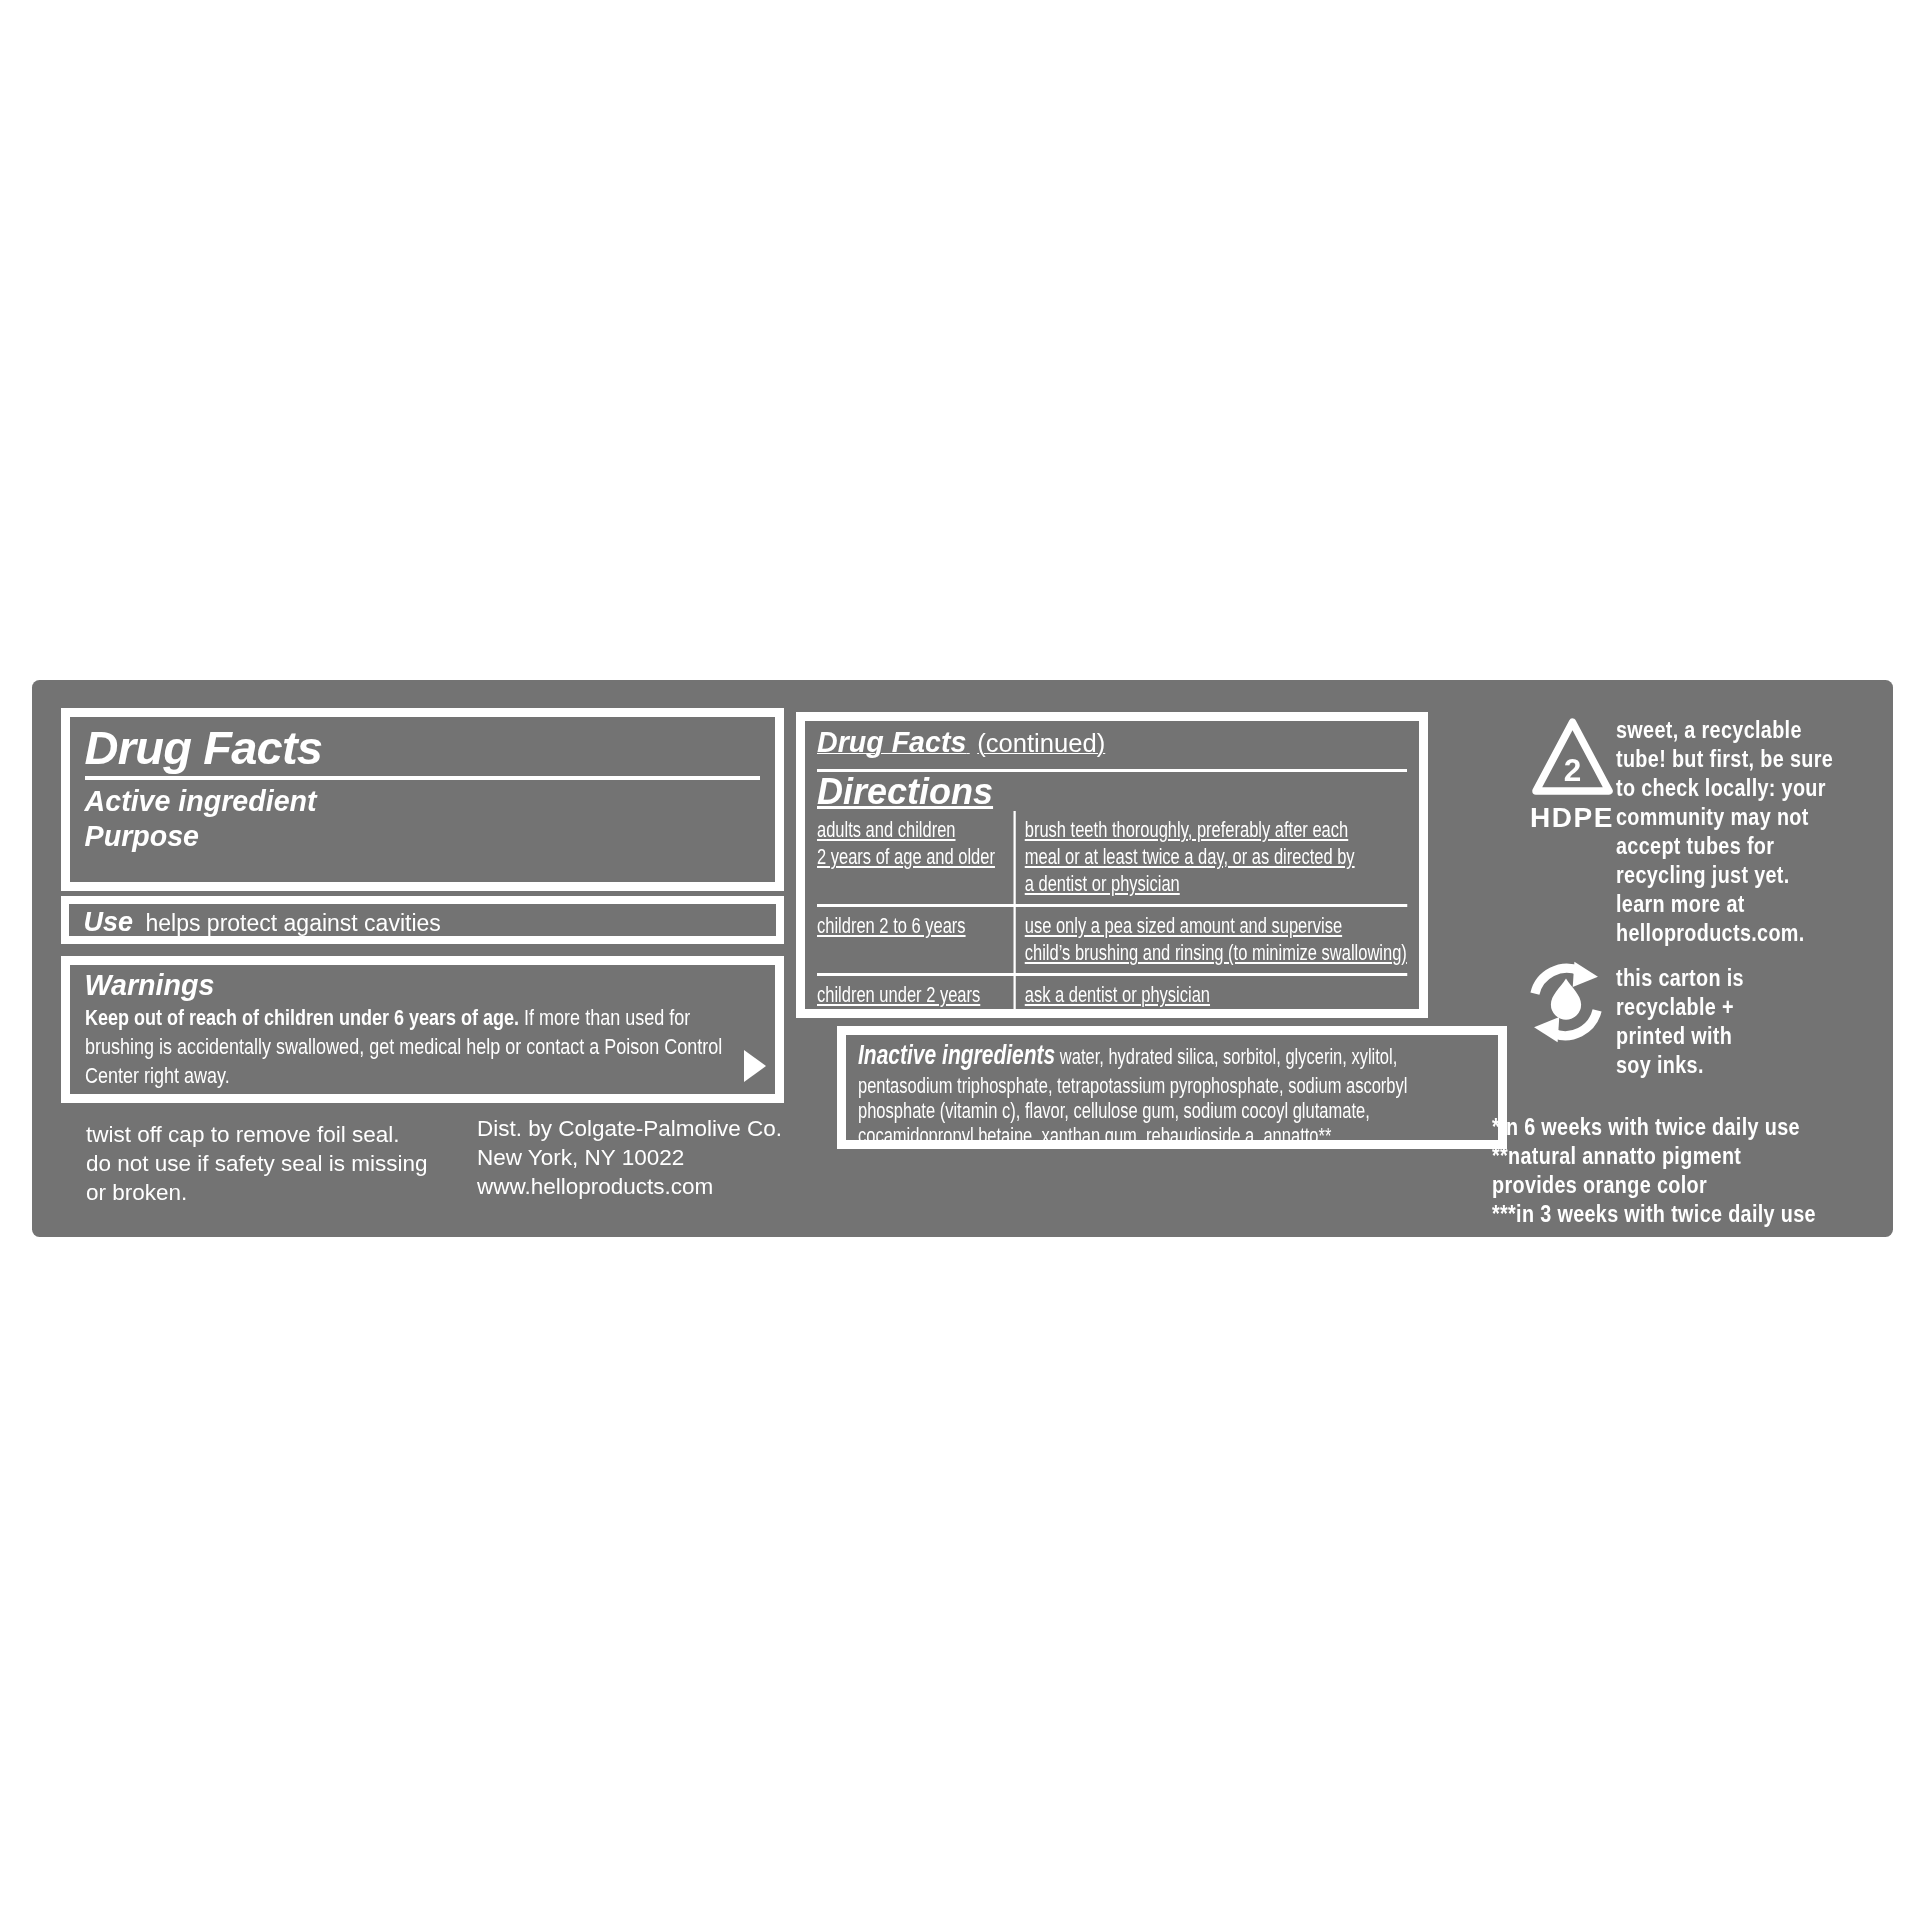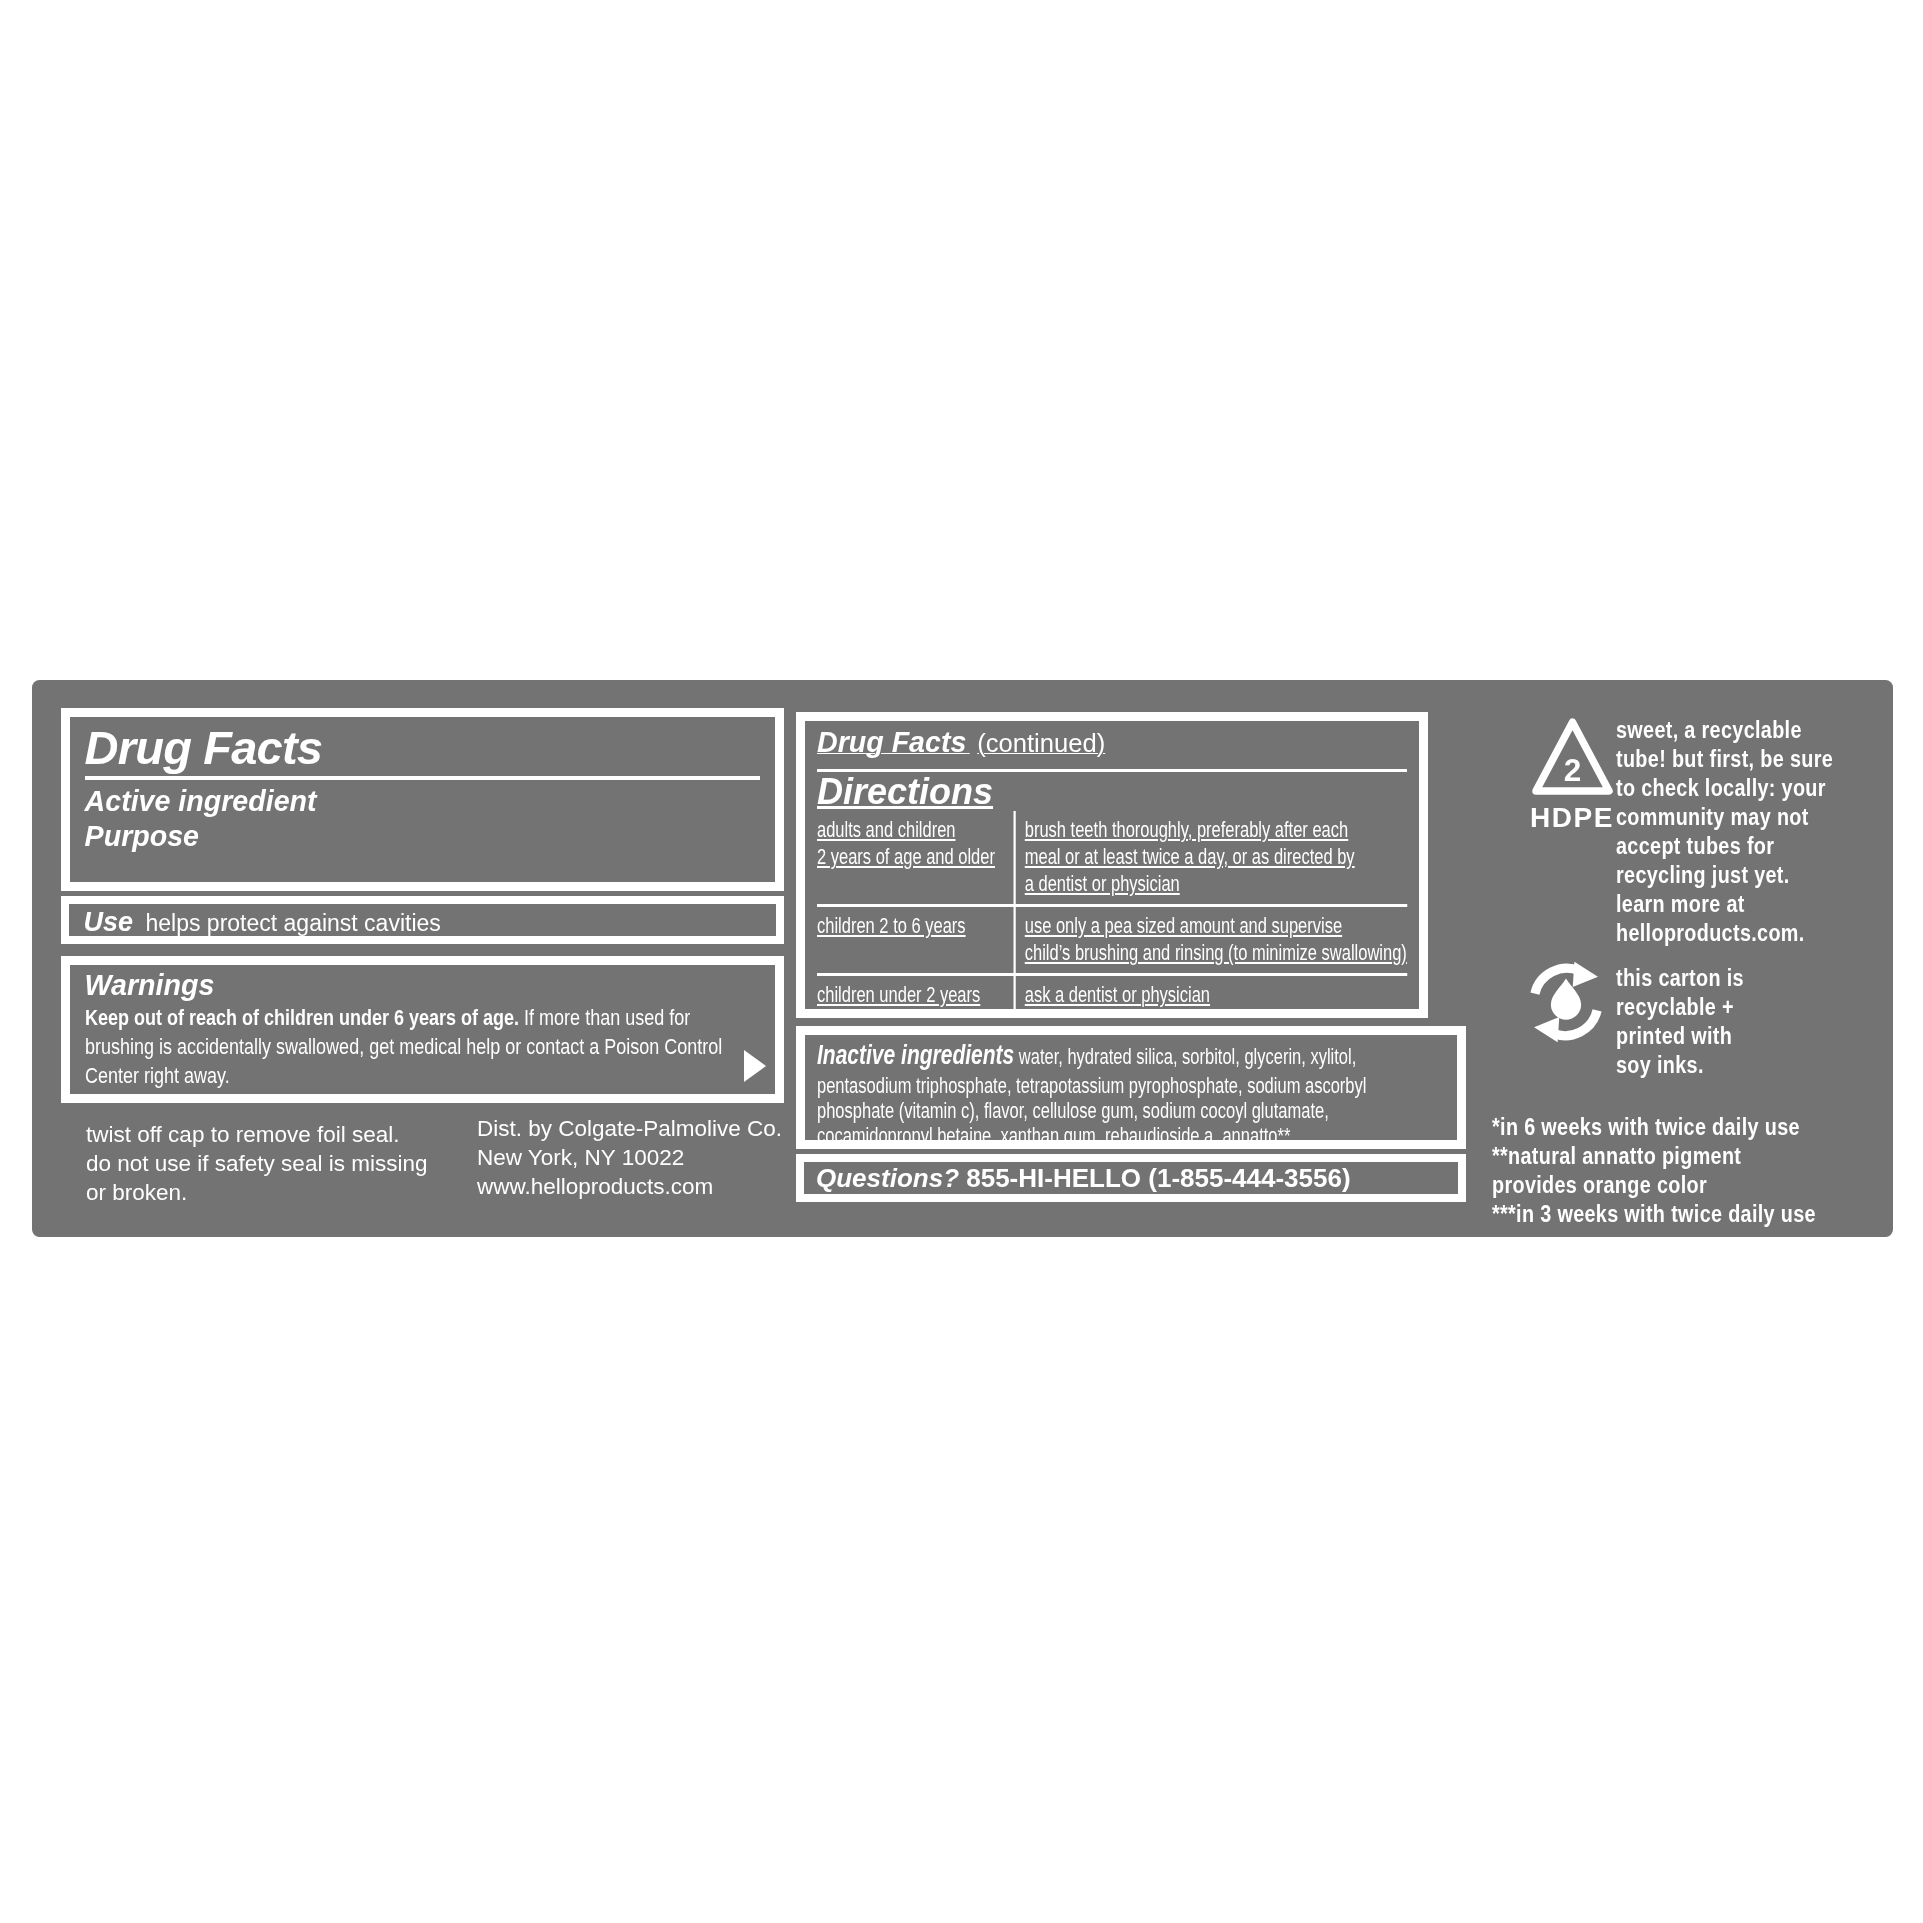--- a/index.html
+++ b/index.html
@@ -132,33 +132,28 @@
               <div class="nowrap">children under 2 years</div>
             </div>
             <div class="dwhat">
               <div class="nowrap">ask a dentist or physician</div>
             </div>
           </div>
         </div>
       </div>
     </div>
 
-    <div class="dfbox" style="left:764px; top:346px; width:670px; height:123px; border-width:9px;">
+    <div class="dfbox" style="left:805px; top:346px; width:670px; height:123px; border-width:9px;">
       <div style="padding:1.5px 12px 0 12px;">
         <div class="cond-mid" style="font-size:22px; line-height:25px;">
           <span class="heading" style="font-size:28px;">Inactive ingredients</span><span> water, hydrated silica, sorbitol, glycerin, xylitol, pentasodium triphosphate, tetrapotassium pyrophosphate, sodium ascorbyl phosphate (vitamin c), flavor, cellulose gum, sodium cocoyl glutamate, cocamidopropyl betaine, xanthan gum, rebaudioside a, annatto**.</span>
         </div>
       </div>
     </div>
 
-    <div class="dfbox" style="left:764px; top:474px; width:670px; height:48px; border-width:8.3px;">
-      <div style="padding:0 12px; line-height:32px; white-space:nowrap; font-weight:bold; font-size:26px;">
-        <span style="font-style:italic;">Questions?</span><span> 855-HI-HELLO (1-855-444-3556)</span>
-      </div>
-    </div>
 
     <div class="abs" style="left:1492px; top:38px; width:96px; text-align:center;">
       <svg width="83" height="78" viewBox="0 0 100 94">
         <polygon points="50,5 94,88 6,88" fill="none" stroke="#ffffff" stroke-width="9" stroke-linejoin="round"></polygon>
         <text x="50" y="76" text-anchor="middle" fill="#ffffff" font-family="Liberation Sans, sans-serif" font-size="38" font-weight="bold">2</text>
       </svg>
       <div class="hdpe-label">HDPE</div>
     </div>
 
     <div class="abs cond-right" style="left:1584px; top:36px; width:271px;">

